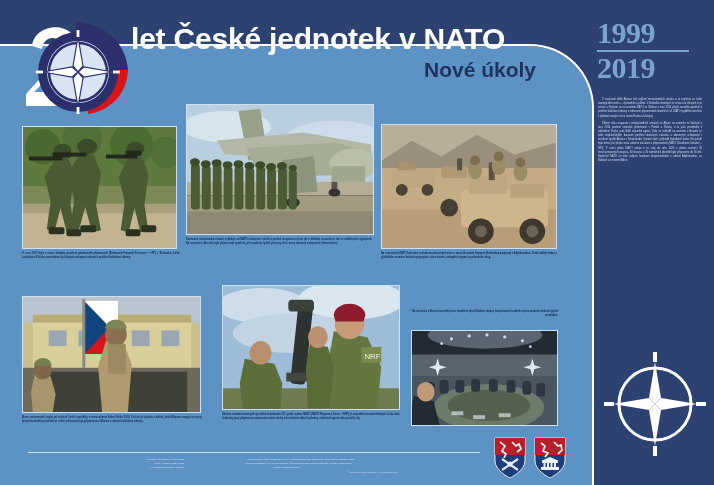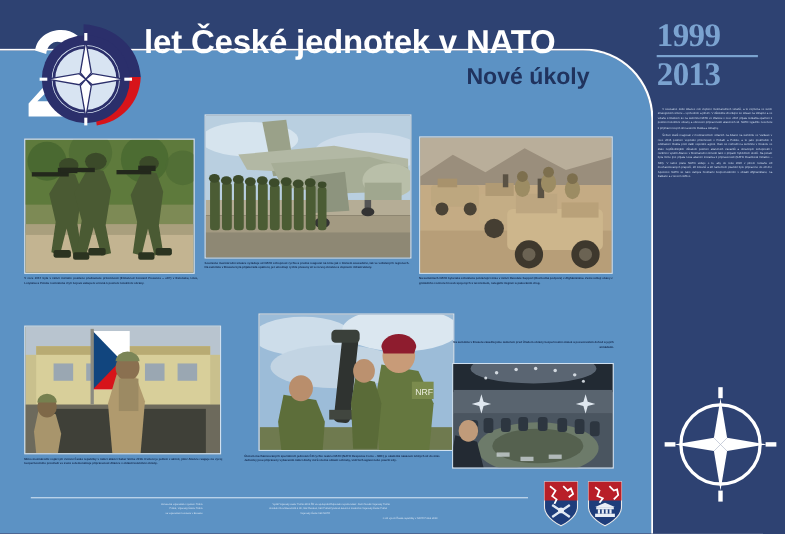--- a/index.html
+++ b/index.html
@@ -41,21 +41,21 @@
 
   
   .ph{position:absolute;background:#8a9aa8;border:1px solid #cfe0f0;box-sizing:border-box;
       overflow:hidden;}
   .ph svg{display:block;width:100%;height:100%;}
 
   #ph1{left:22px;top:126px;width:155px;height:123px;}
   #ph2{left:186px;top:104px;width:188px;height:131px;}
   #ph3{left:381px;top:124px;width:176px;height:125px;}
   #ph4{left:22px;top:296px;width:179px;height:117px;}
-  #ph5{left:222px;top:285px;width:178px;height:125px;margin-left:13px;}
+  #ph5{left:222px;top:285px;width:178px;height:125px;}
   #ph6{left:411px;top:330px;width:147px;height:96px;}
 
   
   .cap{position:absolute;color:#13294e;font-size:2.6px;line-height:1.58;
        text-align:justify;font-weight:bold;}
   #cap1{left:22px;top:252px;width:158px;}
   #cap2{left:186px;top:238px;width:186px;}
   #cap3{left:381px;top:252px;width:176px;}
   #cap4{left:22px;top:416px;width:180px;}
   #cap5{left:222px;top:413px;width:178px;}
@@ -103,21 +103,21 @@
       <rect x="95" y="54.6" width="7" height="2.8" fill="#ffffff"></rect>
     </svg>
   </div>
 
   <div class="hdr-title">let České jednotek v NATO</div>
   <div class="hdr-sub">Nové úkoly</div>
 
   <div class="years">
     <div class="yr">1999</div>
     <div class="rule"></div>
-    <div class="yr">2013</div>
+    <div class="yr">2019</div>
   </div>
 
   <div class="rtext">
     <p>V současné době Aliance čelí zvýšení mezinárodních vztahů, a to zejména ve svém strategickém směru – východním a jižním. V důsledku zhoršující se situaci na Ukrajině a ve vztahu s Ruskem se na summitu NATO ve Walesu v roce 2014 přijala rozsáhlá opatření k posílení kolektivní obrany a obnovení připravenosti aliančních sil. NATO vyjádřilo neochotu k přijímání nových sil na území Ruska a Ukrajiny.</p>
     <p>Šéfové států reagovali v mezinárodních vztazích na Alianci na summitu ve Varšavě v roce 2016 posílení vojenské přítomnosti v Pobaltí a Polsku, a to jako prostředek k odstrašení Ruska proti další vojenské agresi. Dále se rozhodli na summitu v Bruselu ve stále nejdůležitějším důrazem posílení aliančních závazků a obranných schopností i rozšíření využití Aliance v Mezinárodní činnosti také v případě hybridních útoků. Na pořadí byla mimo jiné přijata nová alianční iniciativa k připravenosti (NATO Readiness Initiative – NRI). V rámci plánu NATO usiluje o to, aby do roku 2020 v plném rozsahu 30 mechanizovaných praporů, 30 letounů a 30 námořních plavidel bylo připraveno do 30 dní. Společně NATO se také zabývá hrozbami bezpečnostními v oblasti Afghánistánu, na Balkáně a v severní Africe.</p>
   </div>
 
   <div class="natostar">
     <svg viewBox="0 0 102 112" xmlns="http://www.w3.org/2000/svg">
       <circle cx="51" cy="56" r="36" fill="none" stroke="#ffffff" stroke-width="3"></circle>

